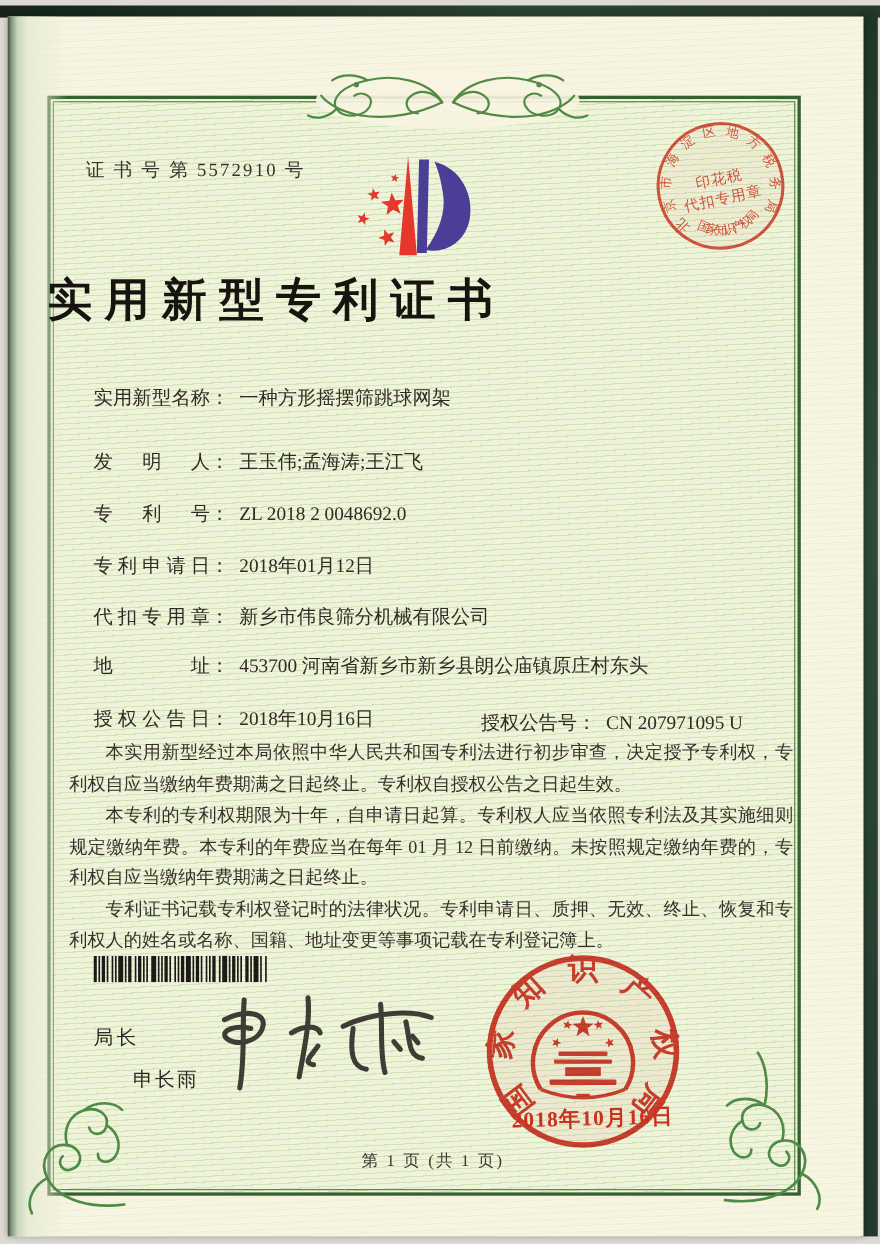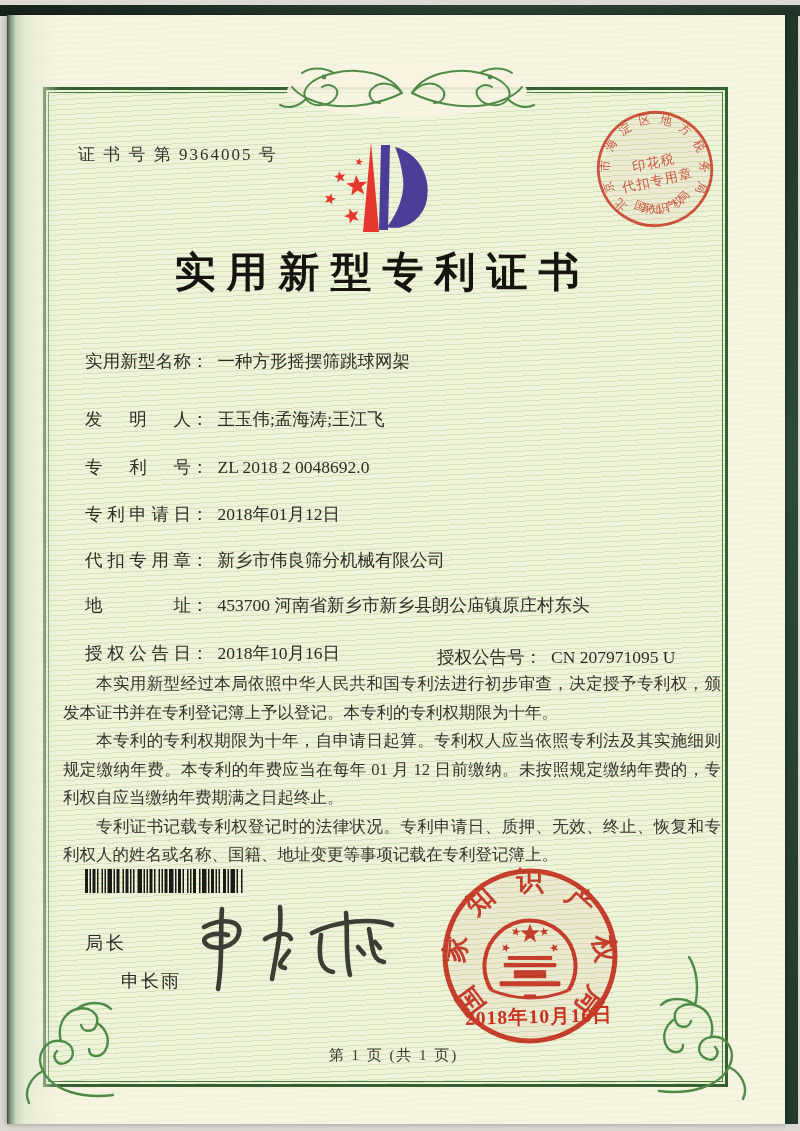--- a/index.html
+++ b/index.html
@@ -29,21 +29,21 @@
   .frame-inner{position:absolute;left:2px;top:2px;right:2px;bottom:2px;
     border:1px solid #4c7d3f;}
   .orn{position:absolute;z-index:3;}
   
   .cert-no{position:absolute;left:71px;top:128px;z-index:4;font-size:17px;
     letter-spacing:2px;color:#35322b;}
   .logo{position:absolute;left:310px;top:122px;z-index:4;}
   .stamp-tax{position:absolute;left:586px;top:92px;z-index:5;
     transform:rotate(-12deg);mix-blend-mode:multiply;opacity:.92;}
   .title{position:absolute;left:36px;top:230px;width:679px;z-index:4;
-    text-align:center;font-size:41px;font-weight:700;color:#17130e;
+    font-size:41px;font-weight:700;color:#17130e;
     letter-spacing:11px;}
   .field-row{position:absolute;left:78px;width:620px;z-index:4;font-size:17.5px;
     color:#2f2c25;white-space:nowrap;}
   .flabel{display:inline-block;width:106px;text-align:justify;text-align-last:justify;
     vertical-align:baseline;}
   .fcolon{margin-right:9px;}
   .r0{top:334px}.r1{top:392px}.r2{top:440px}.r3{top:487px}.r4{top:533px}
   .r5{top:578px}.r6{top:626px}
   .grant-right{position:absolute;left:352px;top:4px;}
   .paras{position:absolute;left:56px;top:655px;width:658px;z-index:4;}
@@ -104,21 +104,21 @@
 
     <svg class="orn" style="left:640px;top:938px;" width="112" height="150" viewBox="0 0 112 150">
       <g stroke="#4f8a46" fill="none" stroke-width="2.4" stroke-linecap="round" transform="translate(112,0) scale(-1,1)">
         <path d="M100,138 C70,142 40,134 30,114 C22,98 32,82 48,84 C62,86 64,102 52,106 C44,109 38,100 44,94"></path>
         <path d="M30,114 C18,120 10,134 16,146 M48,84 C44,70 50,56 64,52 C76,49 86,56 84,66 C82,76 70,76 68,68"></path>
         <path d="M64,52 C74,44 90,44 98,52 M84,66 C94,72 98,84 92,94 C86,102 76,100 76,92"></path>
         <path d="M64,52 C60,36 62,16 70,4"></path>
       </g>
     </svg>
 
-    <div class="cert-no">证 书 号 第 9364005 号</div>
+    <div class="cert-no">证 书 号 第 5572910 号</div>
 
     <svg class="logo" width="120" height="112" viewBox="0 0 120 112">
       <g id="logo-stars" fill="#e5372b">
           <polygon points="42.7,21.1 43.2,23.8 46.0,24.4 43.5,25.8 43.8,28.6 41.7,26.7 39.1,27.8 40.3,25.2 38.5,23.1 41.3,23.5"></polygon>
           <polygon points="22.0,34.1 24.1,37.7 28.3,37.2 25.5,40.4 27.3,44.2 23.4,42.5 20.4,45.4 20.8,41.2 17.1,39.2 21.2,38.2"></polygon>
           <polygon points="39.0,38.0 42.4,45.0 50.1,44.7 44.5,50.0 47.2,57.3 40.4,53.6 34.3,58.4 35.7,50.8 29.3,46.5 37.0,45.5"></polygon>
           <polygon points="14.6,56.2 15.0,60.4 19.0,61.7 15.1,63.4 15.2,67.6 12.3,64.4 8.3,65.8 10.5,62.1 8.0,58.7 12.1,59.6"></polygon>
           <polygon points="32.3,71.5 35.9,75.8 41.3,74.1 38.4,78.9 41.6,83.5 36.1,82.2 32.8,86.7 32.4,81.1 27.0,79.3 32.2,77.1"></polygon>
         </g>
       <polygon points="54,5 46,95 62,95" fill="#e5372b"></polygon>
@@ -171,21 +171,21 @@
       <span class="flabel">地址</span><span class="fcolon">：</span><span class="fvalue">453700 河南省新乡市新乡县朗公庙镇原庄村东头</span>
     </div>
     <div class="field-row r6">
       <span class="flabel">授权公告日</span><span class="fcolon">：</span><span class="fvalue">2018年10月16日</span>
       <span class="grant-right">
         <span>授权公告号</span><span class="fcolon">：</span><span>CN 207971095 U</span>
       </span>
     </div>
 
     <div class="paras">
-      <p>本实用新型经过本局依照中华人民共和国专利法进行初步审查，决定授予专利权，颁发本证书并在专利登记簿上予以登记。本专利的专利权期限为十年。</p>
+      <p>本实用新型经过本局依照中华人民共和国专利法进行初步审查，决定授予专利权，专利权自应当缴纳年费期满之日起终止。专利权自授权公告之日起生效。</p>
       <p>本专利的专利权期限为十年，自申请日起算。专利权人应当依照专利法及其实施细则规定缴纳年费。本专利的年费应当在每年 01 月 12 日前缴纳。未按照规定缴纳年费的，专利权自应当缴纳年费期满之日起终止。</p>
       <p>专利证书记载专利权登记时的法律状况。专利申请日、质押、无效、终止、恢复和专利权人的姓名或名称、国籍、地址变更等事项记载在专利登记簿上。</p>
     </div>
 
     <svg class="barcode" id="barcode" width="202" height="24" viewBox="0 0 202 24">
         <rect x="0" y="0" width="3" height="24" fill="#1c1a17"></rect>
         <rect x="4.5" y="0" width="1.5" height="24" fill="#1c1a17"></rect>
         <rect x="7.5" y="0" width="3" height="24" fill="#1c1a17"></rect>
         <rect x="12" y="0" width="1.5" height="24" fill="#1c1a17"></rect>
         <rect x="16.5" y="0" width="1.5" height="24" fill="#1c1a17"></rect>

